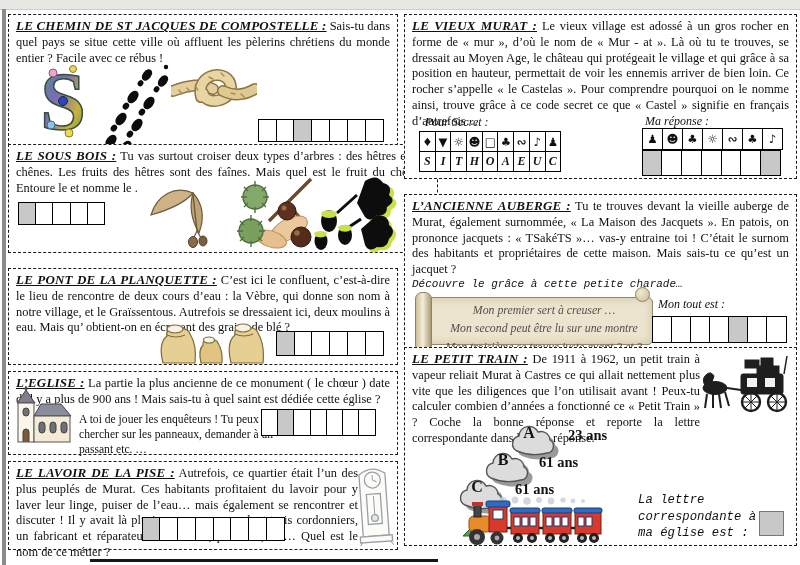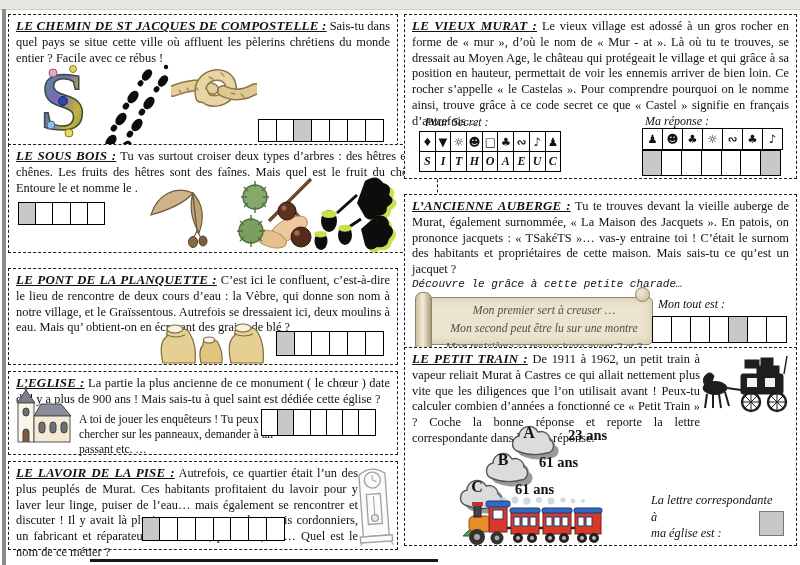--- a/index.html
+++ b/index.html
@@ -461,15 +461,15 @@
         <rect x="117" y="23" width="6" height="9" fill="#fff" stroke="#1c3f74"></rect>
         <rect x="125" y="23" width="6" height="9" fill="#fff" stroke="#1c3f74"></rect>
         <circle cx="121" cy="44" r="5" fill="#222"></circle>
           <circle cx="121" cy="44" r="2" fill="#bbb"></circle>
         <circle cx="133" cy="44" r="5" fill="#222"></circle>
           <circle cx="133" cy="44" r="2" fill="#bbb"></circle>
       </g>
       <path d="M46 34 h4 M78 34 h4 M110 34 h4" stroke="#222" stroke-width="2.5"></path>
     </svg>
   </div>
-  <p class="train-ans" style="left:246px;top:144px;width:122px;"><span>La lettre correspondante à</span><br><span>ma église est :</span></p>
+  <p class="train-ans" style="left:233px;top:144px;width:122px;font-family:Liberation Mono, monospace;"><span>La lettre correspondante à</span><br><span>ma église est :</span></p>
   <div class="ans-box" style="left:354px;top:163px;"></div>
 </div>
 
 </body></html>

